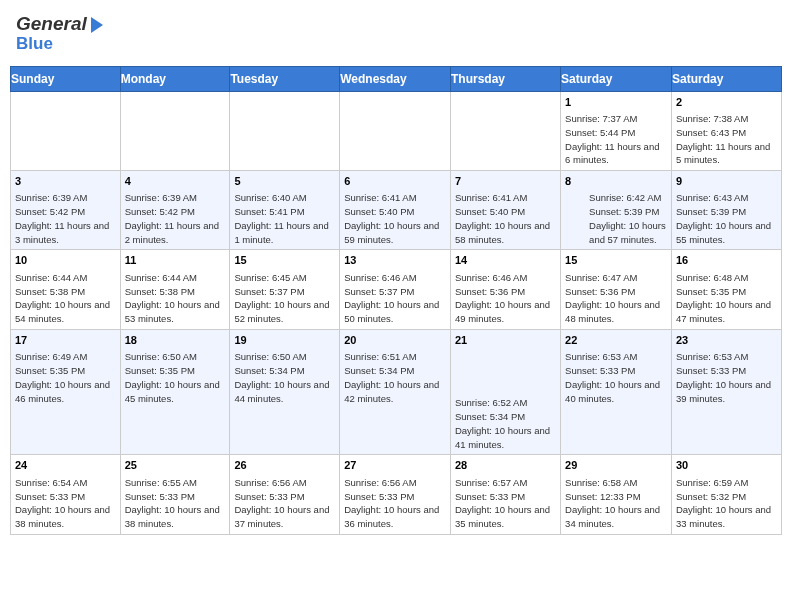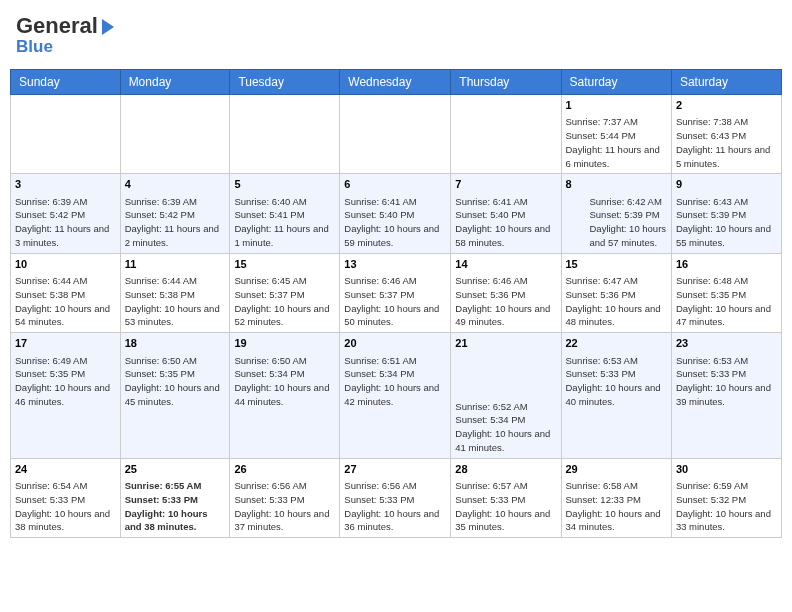--- a/index.html
+++ b/index.html
@@ -41,22 +41,22 @@
     }
     .calendar {
       width: 100%;
       border-collapse: collapse;
       border: 1px solid #ccc;
     }
     .calendar th {
       background: #3a7bd5;
       color: #fff;
       font-size: 12px;
-      font-weight: normal;
-      padding: 5px 8px;
+      font-weight: bold;
+      padding: 5px 0;
       text-align: left;
       border: 1px solid #2a5fa5;
       margin-left: 38px;
     }
     .calendar td {
       vertical-align: top;
       border: 1px solid #ccc;
       padding: 3px 4px;
       width: 113px;
       min-height: 80px;
@@ -93,21 +93,21 @@
     }
   </style>
 </head>
 <body>
 
 <div class="page">
   <div class="header">
     <div class="logo">
     <div style="display:flex;align-items:center;gap:0px;">
       <div style="line-height:1.1;">
-        <div style="font-size:22px;font-weight:bold;color:#333;">
+        <div style="font-size:19px;font-weight:bold;color:#333;font-style:italic;">
           <span style="color:#333;">General</span><span style="display:inline-block;width:0;height:0;border-top:8px solid transparent;border-bottom:8px solid transparent;border-left:12px solid #3a7bd5;margin-left:4px;vertical-align:middle;"></span>
         </div>
         <div style="font-size:17px;font-weight:bold;color:#3a7bd5;">Blue</div>
       </div>
     </div>
   </div>
     <div class="title-block">
       <div class="month-title"></div>
       <div class="subtitle"></div>
     </div>
@@ -279,21 +279,21 @@
         </tr>
         <tr>
           <td>
             <span class="day-num">24</span>
             <div class="day-info" style="white-space: pre-line;">Sunrise: 6:54 AM
 Sunset: 5:33 PM
 Daylight: 10 hours and 38 minutes.</div>
           </td>
           <td>
             <span class="day-num">25</span>
-            <div class="day-info" style="white-space: pre-line; font-weight: bold;">Sunrise: 6:55 AM
+            <div class="day-info" style="white-space: pre-line;">Sunrise: 6:55 AM
 Sunset: 5:33 PM
 Daylight: 10 hours and 38 minutes.</div>
           </td>
           <td>
             <span class="day-num">26</span>
             <div class="day-info" style="white-space: pre-line;">Sunrise: 6:56 AM
 Sunset: 5:33 PM
 Daylight: 10 hours and 37 minutes.</div>
           </td>
           <td>

